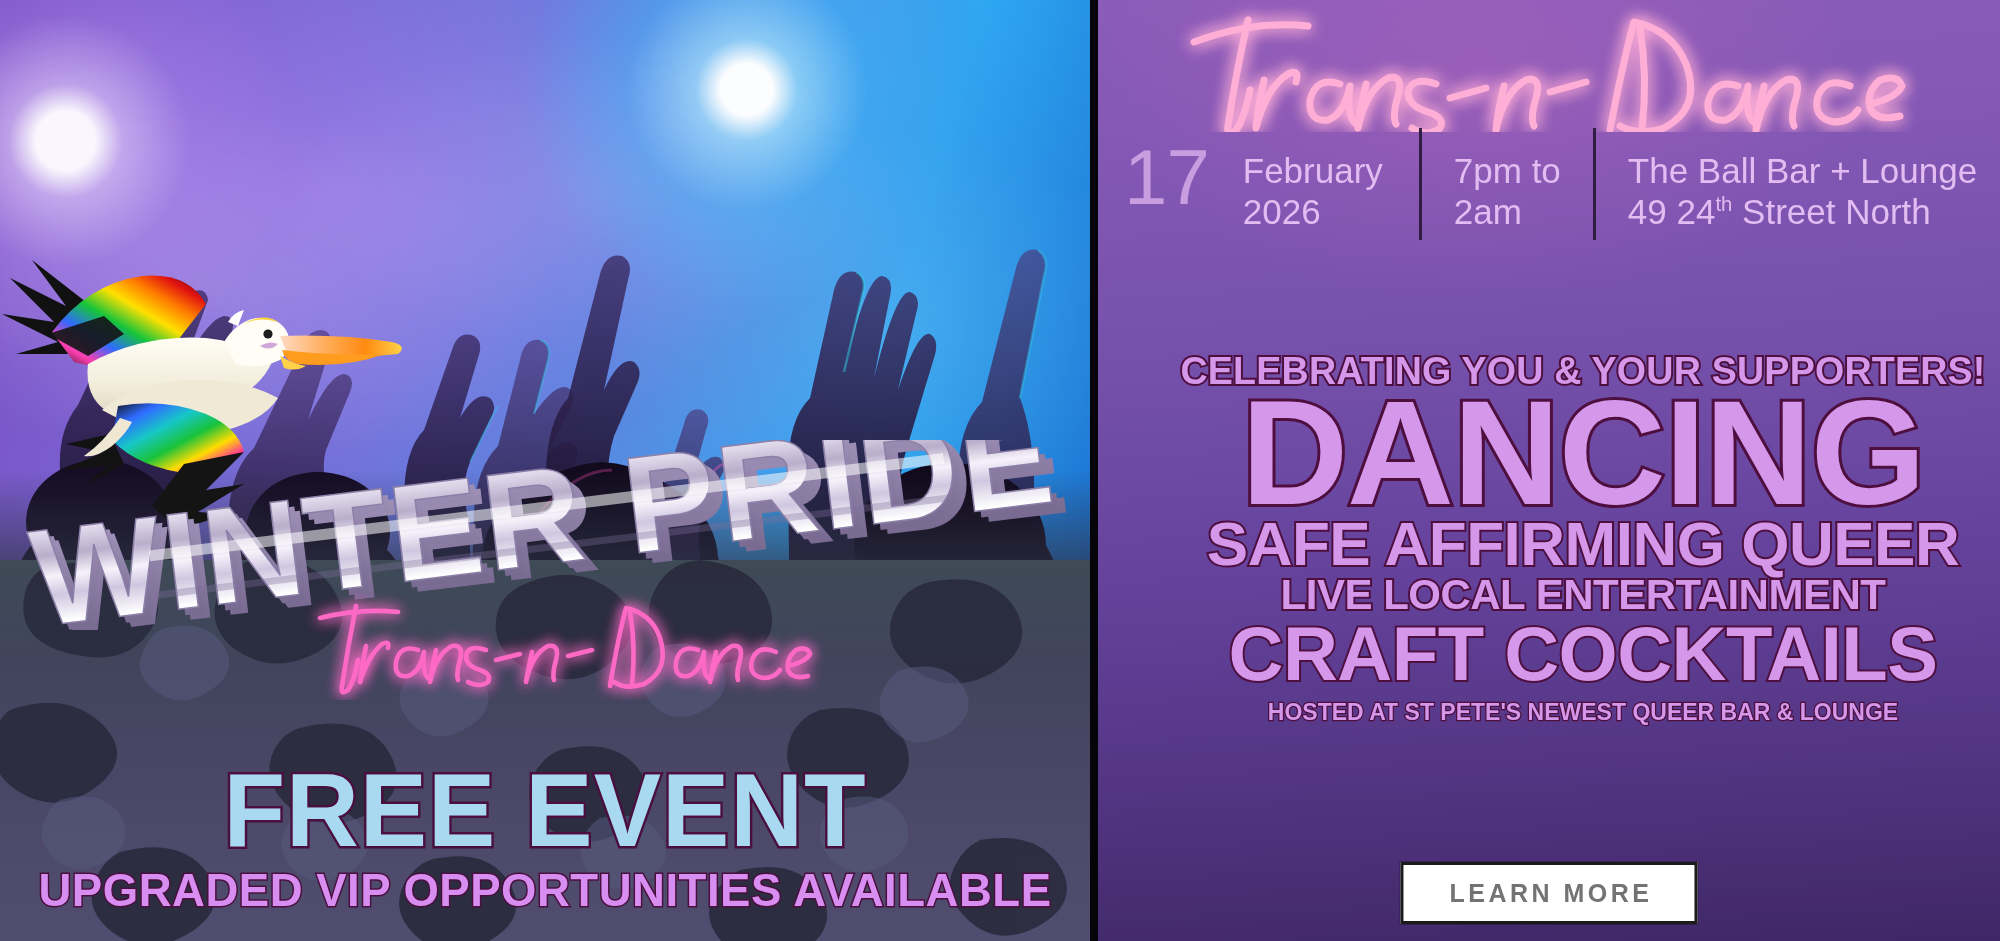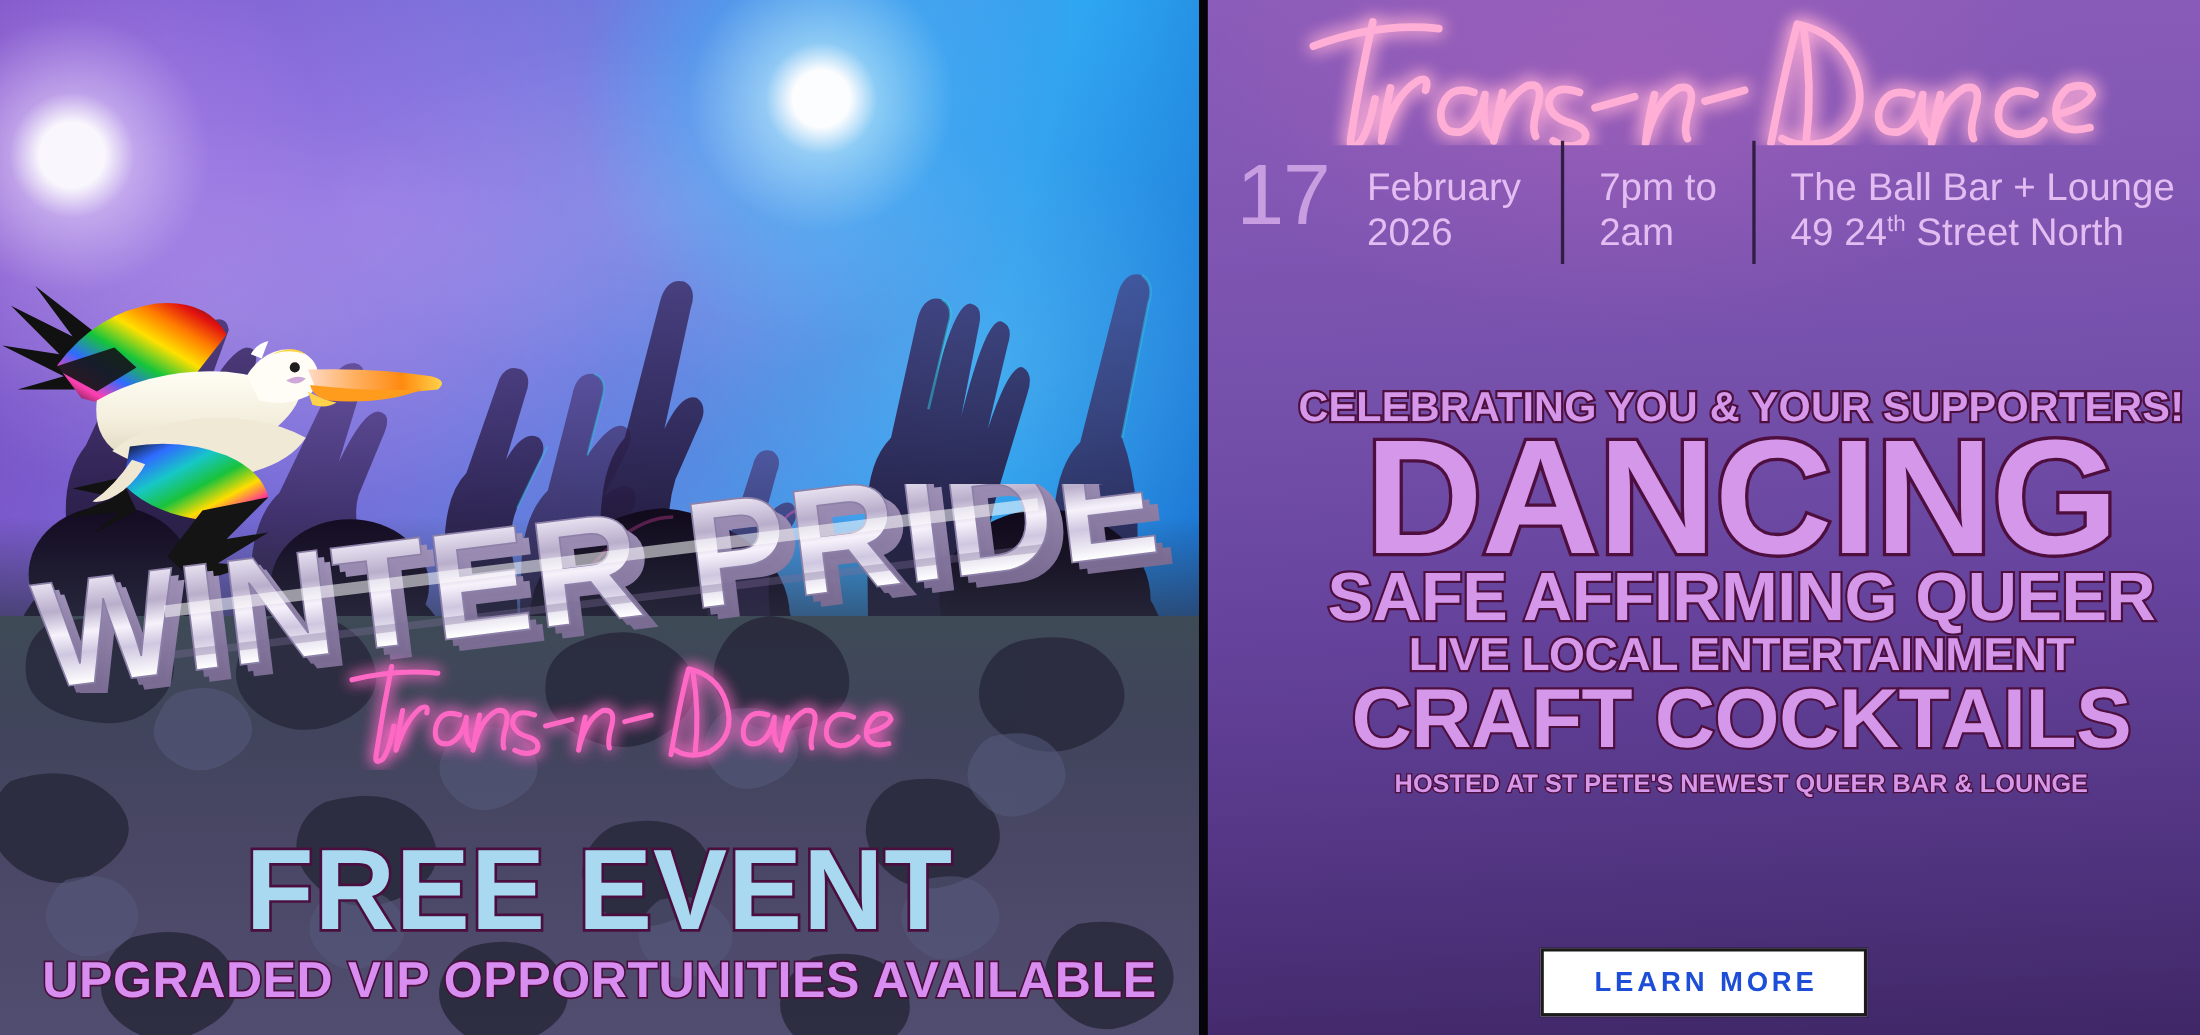--- a/index.html
+++ b/index.html
@@ -167,21 +167,21 @@
   .hl-safe{font-size:62px;letter-spacing:-.5px;line-height:.96;margin-top:-4px;}
   .hl-live{font-size:42px;letter-spacing:-.5px;line-height:.98;transform:scaleX(1.0);}
   .hl-craft{font-size:76px;letter-spacing:-.5px;line-height:.97;margin-top:2px;}
   .hl-hosted{font-size:23px;letter-spacing:0;line-height:1;-webkit-text-stroke:2.5px #4e0f3f;margin-top:10px;}
 
   
   .learn-more{
     position:absolute;left:50%;transform:translateX(-50%);
     top:862px;z-index:4;
     background:#ffffff;
-    color:#1d4ed8;
+    color:#737373;
     border:3px solid #1b1b1b;
     font-family:"Liberation Sans",sans-serif;
     font-weight:700;
     font-size:25px;
     letter-spacing:3.5px;
     padding:14px 42px 13px 46px;
     cursor:pointer;
     box-shadow:0 0 0 1px rgba(0,0,0,.25);
   }
 </style>

